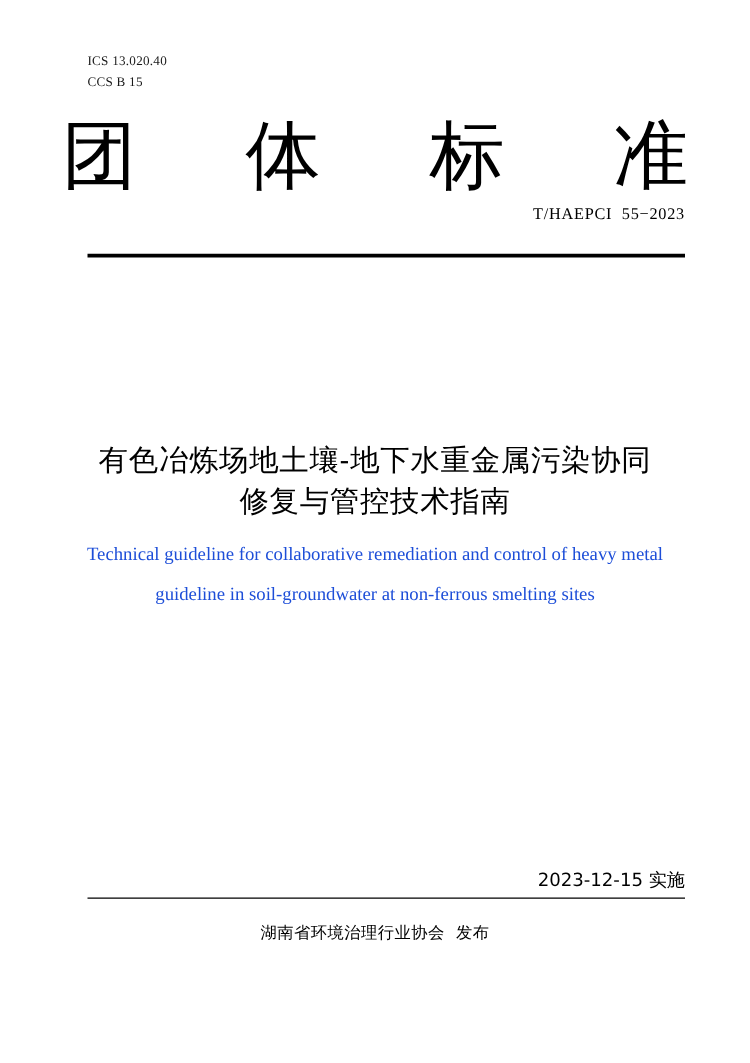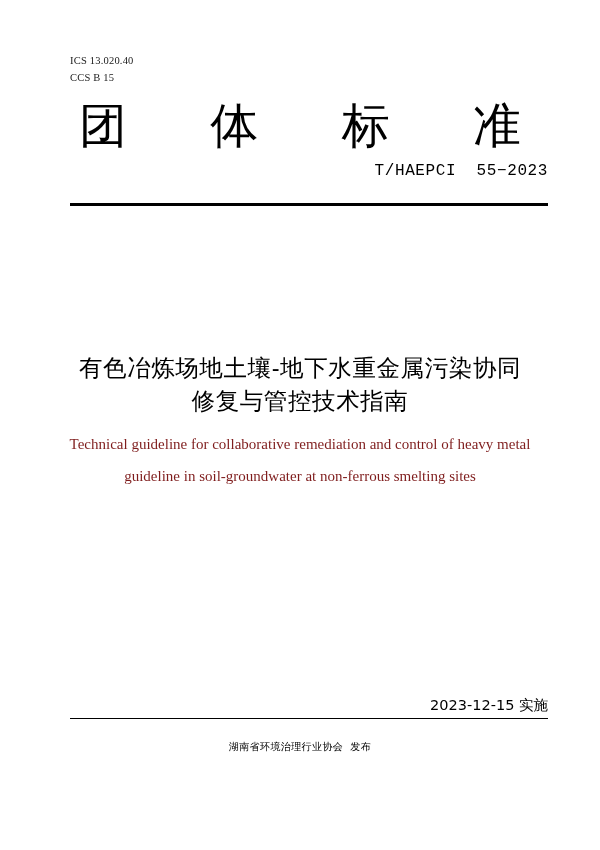--- a/index.html
+++ b/index.html
@@ -20,52 +20,52 @@
     width: 600px;
     height: 850px;
     background: #ffffff;
     box-sizing: border-box;
   }
 
   
   .codes {
     position: absolute;
     left: 70px;
-    top: 52px;
+    top: 41px;
     font-family: "Liberation Serif", "DejaVu Serif", serif;
     font-size: 10.5px;
     line-height: 17px;
     letter-spacing: 0.2px;
     color: #1a1a1a;
   }
   .codes div { white-space: pre; }
 
   
   .doc-kind {
     position: absolute;
     left: 0;
     right: 0;
     top: 96px;
     text-align: center;
     font-family: "DejaVu Sans", "Liberation Sans", sans-serif;
-    font-size: 48px;
+    font-size: 60px;
     line-height: 58px;
     font-weight: 400;
     letter-spacing: 34px;
     text-indent: 34px;
     color: #000000;
   }
 
   
   .std-no {
     position: absolute;
     right: 52px;
     top: 161px;
-    font-family: Liberation Mono, monospace;
-    font-size: 16px;
+    font-family: Liberation Serif, serif;
+    font-size: 13px;
     line-height: 20px;
     letter-spacing: 0.6px;
     white-space: pre;
     color: #000000;
   }
 
   
   .rule-top {
     position: absolute;
     left: 70px;
@@ -92,21 +92,21 @@
   
   .title-en {
     position: absolute;
     left: 40px;
     right: 40px;
     top: 428px;
     text-align: center;
     font-family: "Liberation Serif", "DejaVu Serif", serif;
     font-size: 15px;
     line-height: 32px;
-    color: #7f1d1d;
+    color: #1d4ed8;
   }
   .title-en .en-line { display: block; }
 
   
   .dates {
     position: absolute;
     left: 70px;
     top: 694px;
     width: 478px;
     height: 24px;
@@ -130,21 +130,21 @@
   }
 
   
   .publisher {
     position: absolute;
     left: 0;
     right: 0;
     top: 736px;
     text-align: center;
     font-family: "DejaVu Sans", "Liberation Sans", sans-serif;
-    font-size: 10px;
+    font-size: 13px;
     line-height: 22px;
     letter-spacing: 0.4px;
     white-space: pre;
     color: #000000;
   }
 </style>
 </head>
 <body>
 
 <div class="page">

